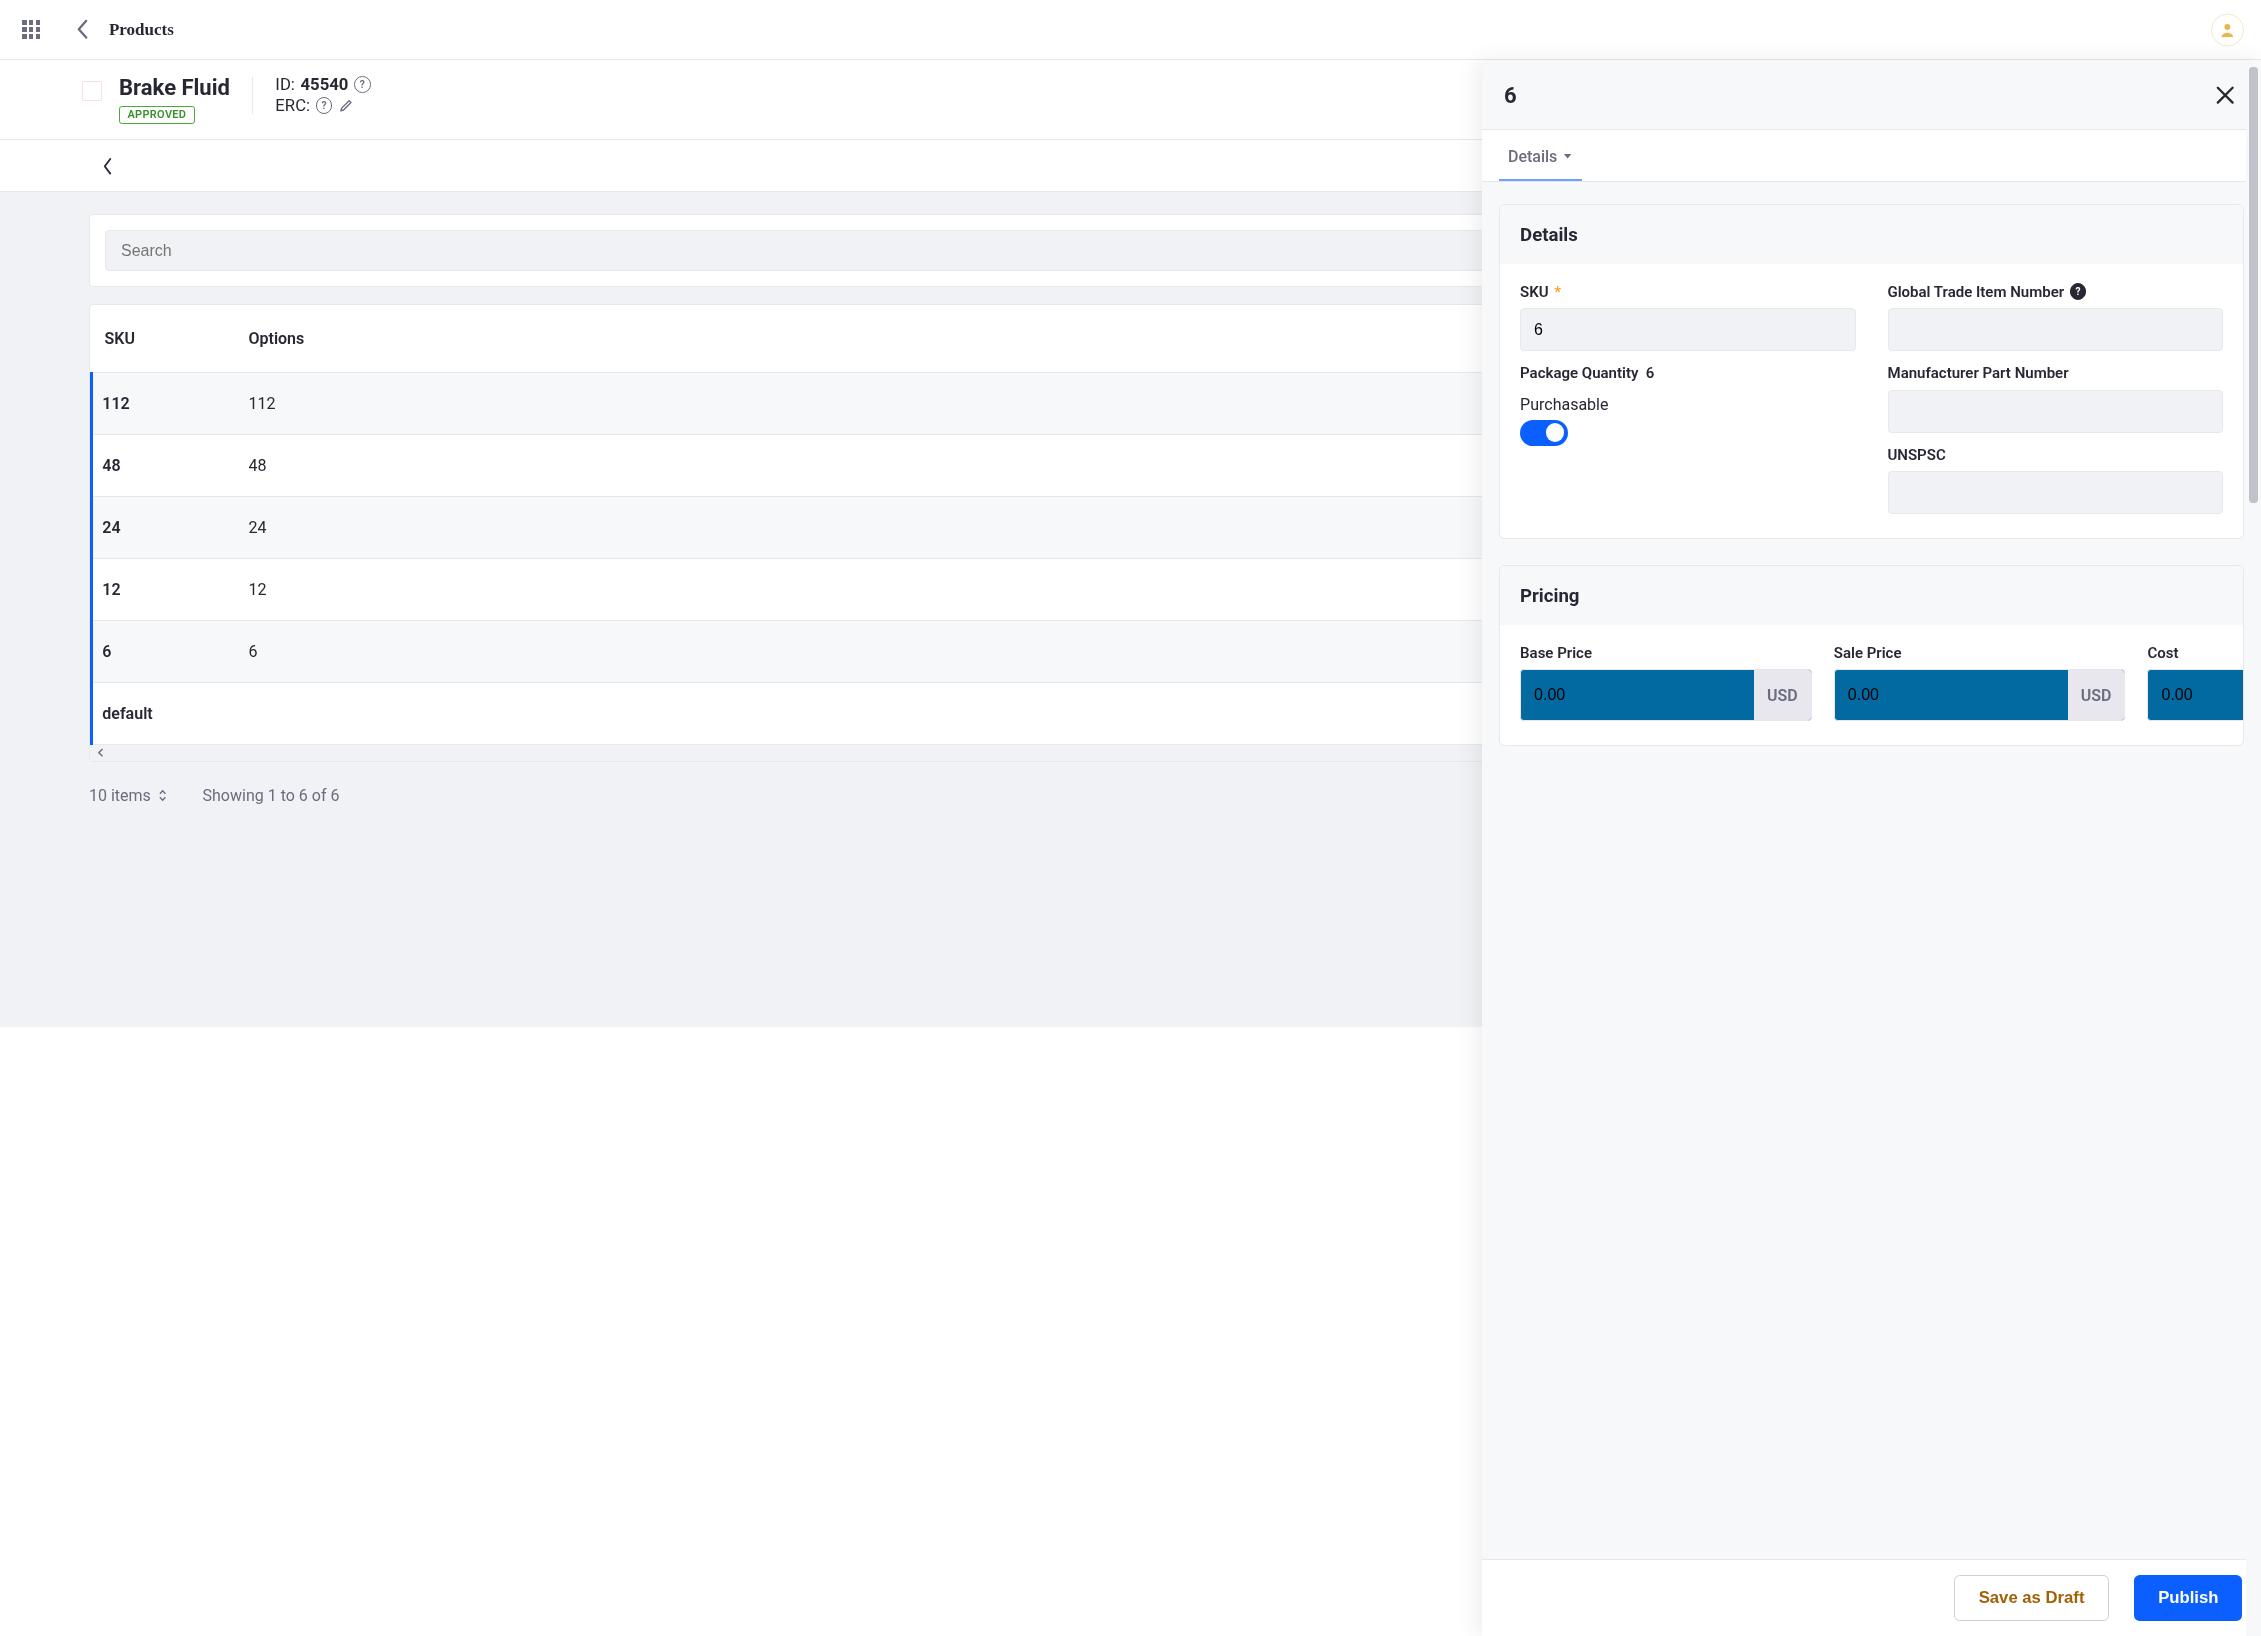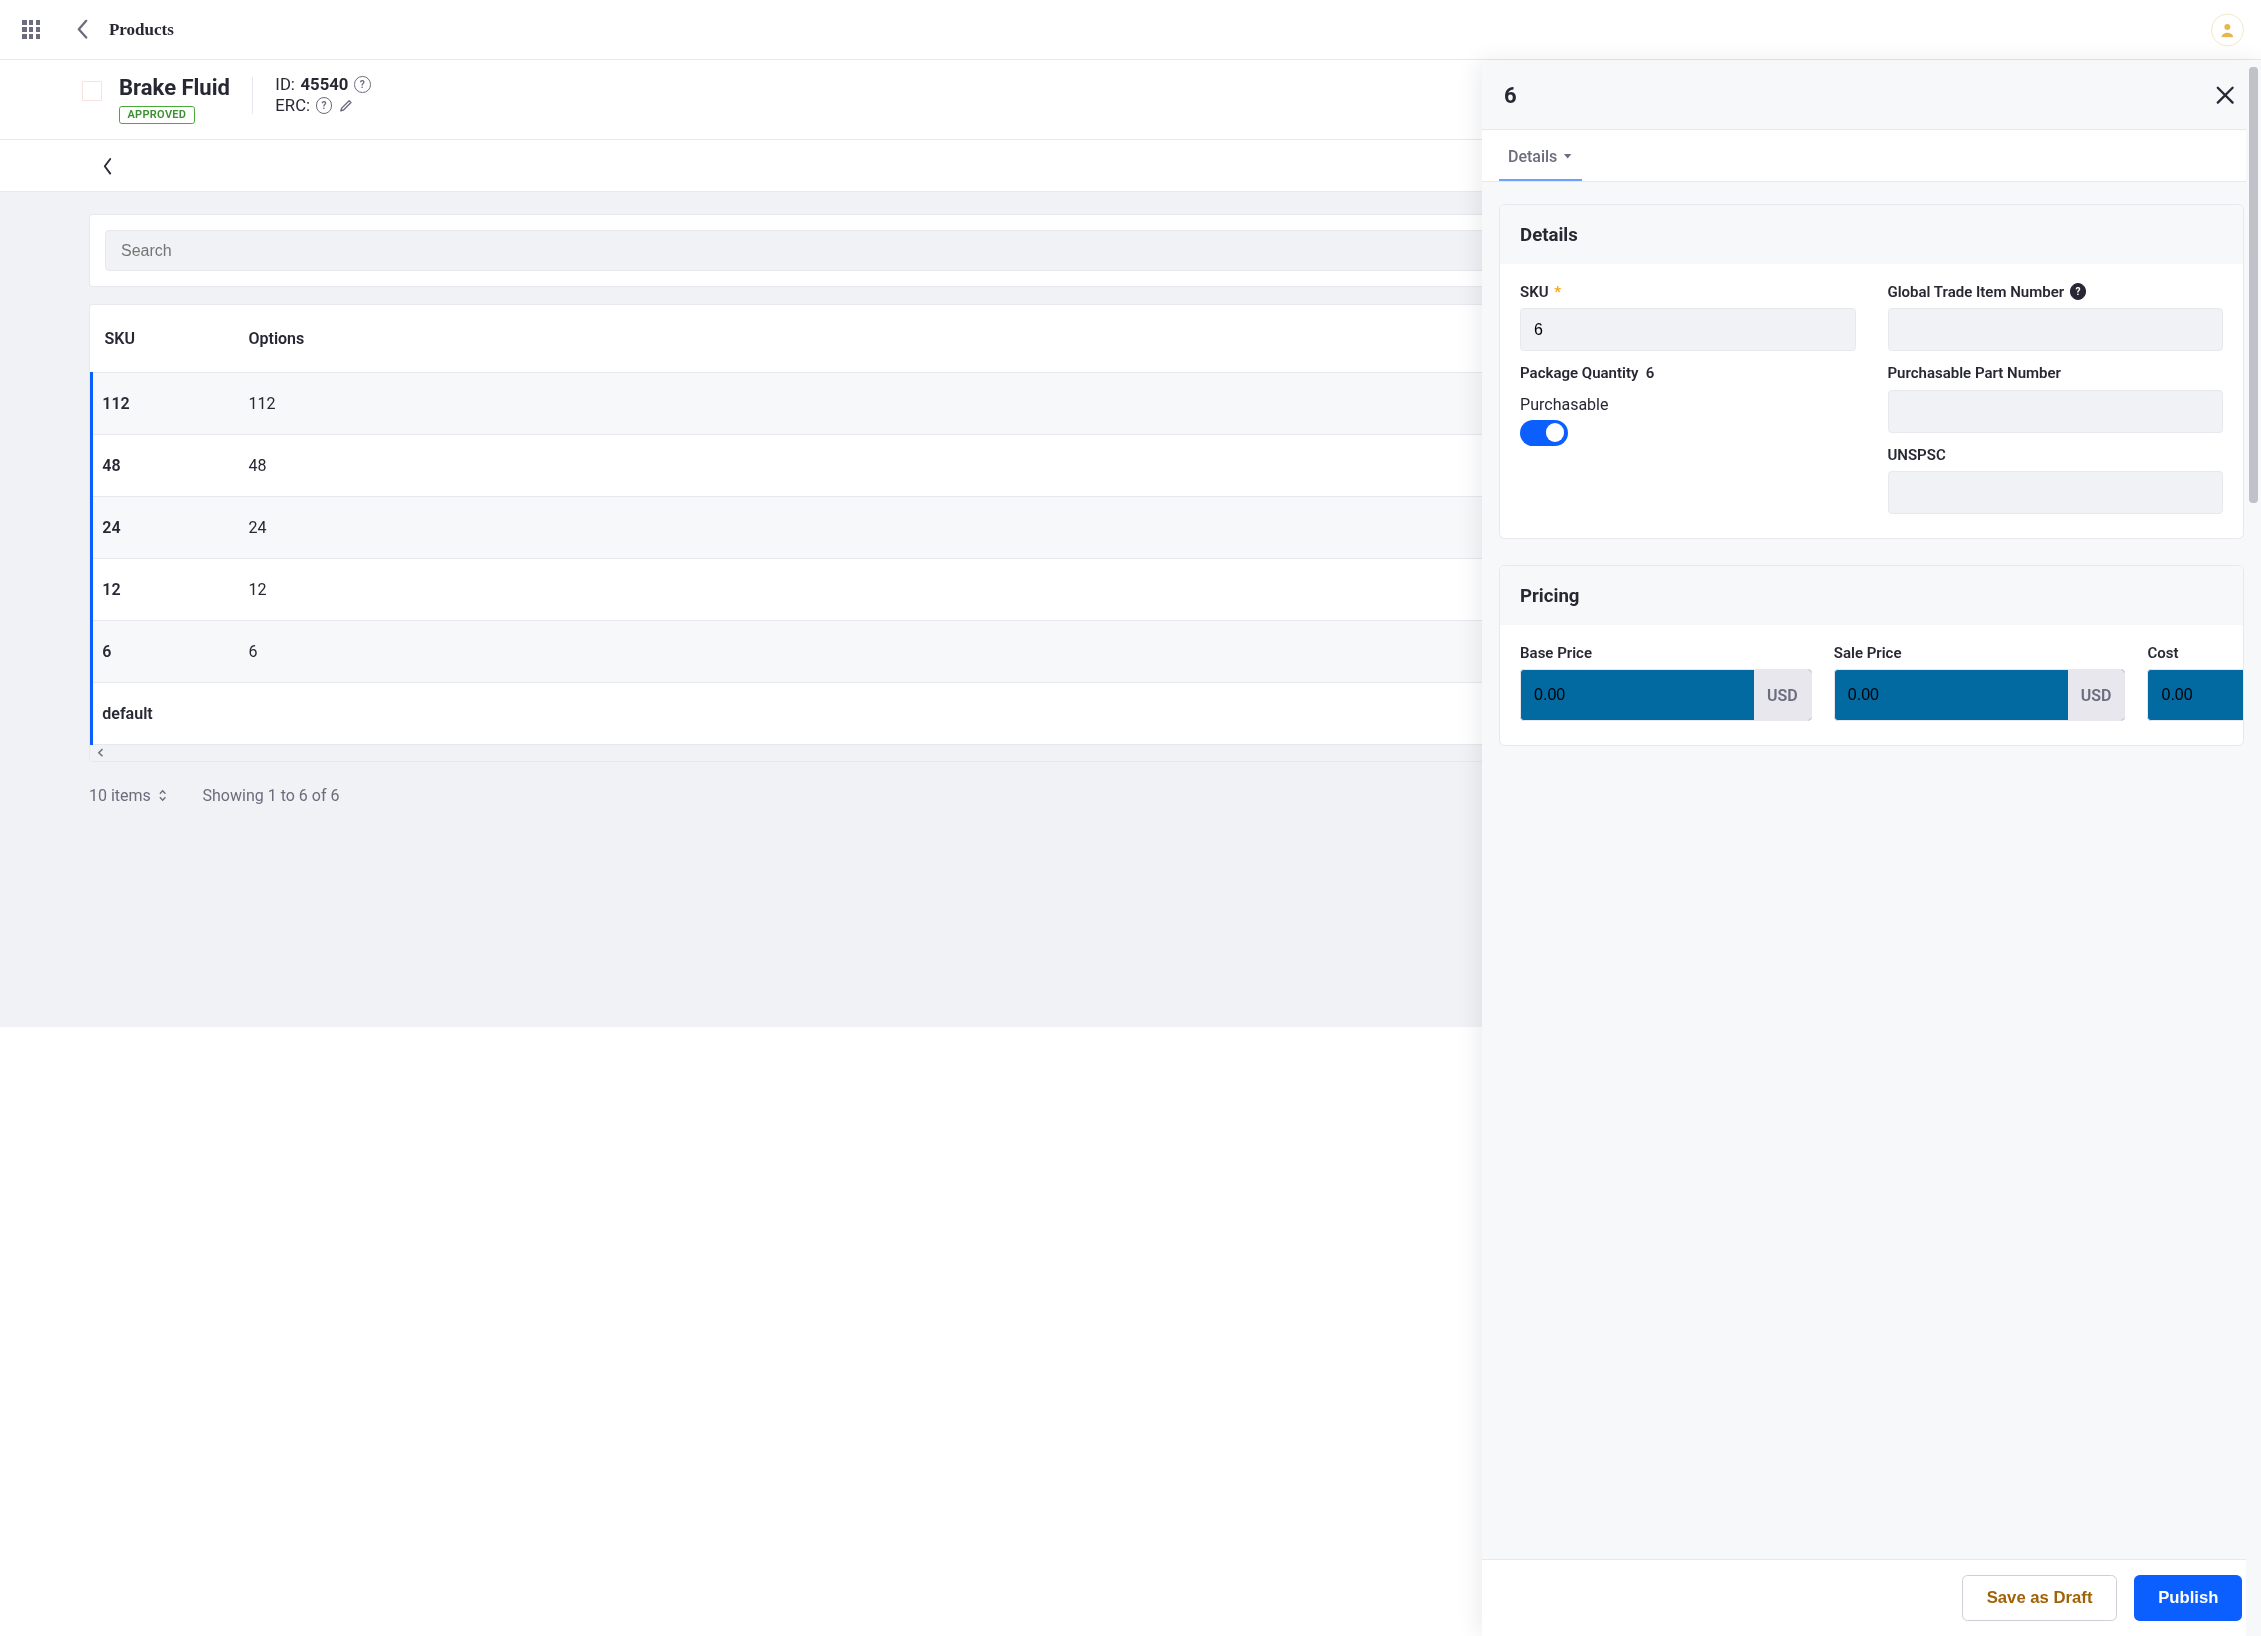--- a/index.html
+++ b/index.html
@@ -216,21 +216,21 @@
     position: absolute; bottom: 0; left: 0; right: 0;
     background: #fff; border-top: 0.9px solid #e7e7ed;
     padding: 15px 18.6px; display: flex; justify-content: flex-end; gap: 16.7px;
   }
   .btn {
     height: 46px; padding: 0 24px; border-radius: 5.6px;
     font-size: 16.7px; font-weight: 600; cursor: pointer;
     display: inline-flex; align-items: center; border: none;
   }
   .btn.secondary { background: #fff; border: 0.9px solid #cdced9; color: #a16207; }
-  .btn.primary { background: #0b5fff; color: #fff; }
+  .btn.primary { background: #0b5fff; color: #fff; margin-left: 8px; }
 
   
   .page-scrollbar {
     position: absolute; top: 61px; right: 0; width: 15px; bottom: 0;
     background: #f7f8f9;
   }
   .page-scrollbar .thumb {
     background: #c0c1c9; border-radius: 3.7px;
     position: absolute; left: 2.8px; right: 2.8px; top: 5.6px; height: 436px;
   }
@@ -413,21 +413,21 @@
           <div class="field stack">
             <div class="field">
               <label>
                 <span>Global Trade Item Number</span>
                 <span class="help-dot dark">?</span>
               </label>
               <input type="text" value="" style="">
             </div>
             <div class="field">
               <label>
-                  <span>Purchasable Part Number</span>
+                  <span>Manufacturer Part Number</span>
                 </label>
               <input type="text" value="" style="">
             </div>
             <div class="field">
               <label>
                   <span>UNSPSC</span>
                 </label>
               <input type="text" value="" style="">
             </div>
           </div>

